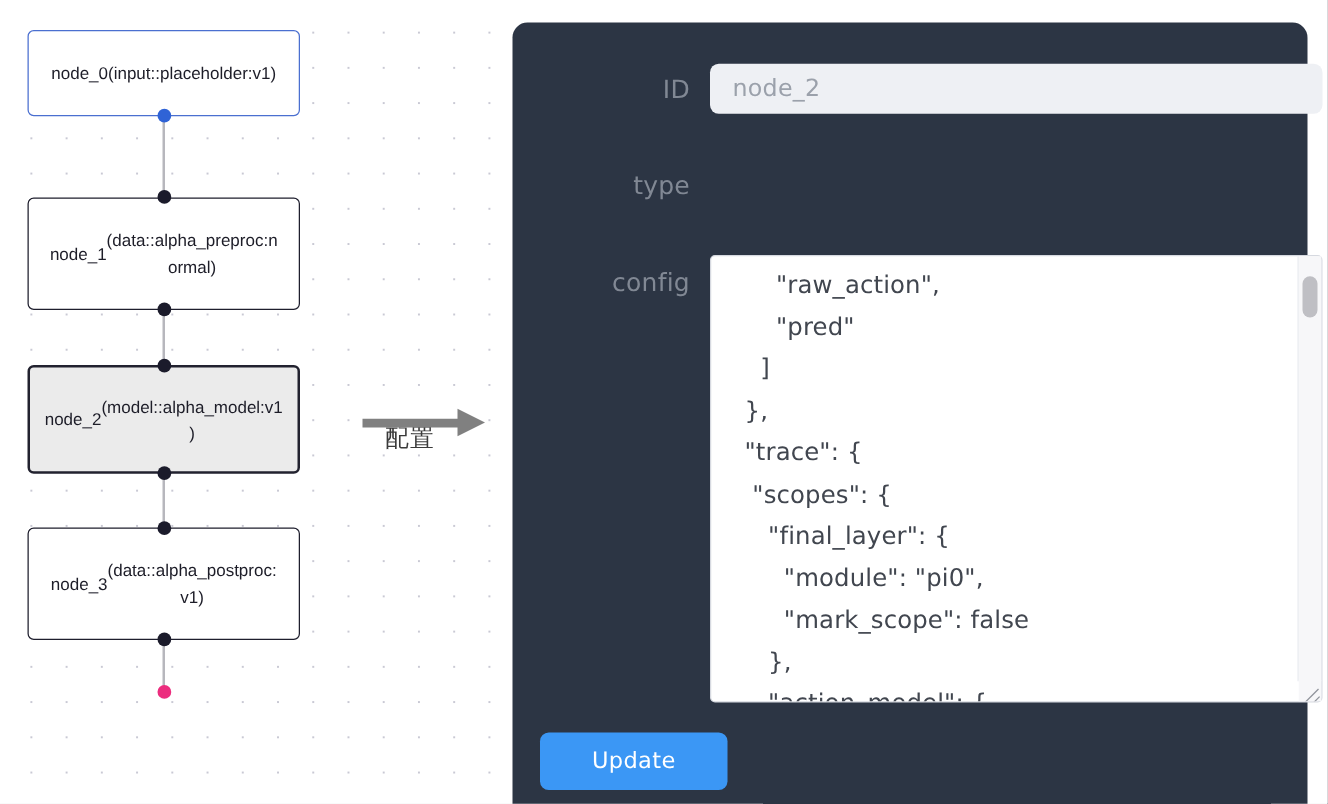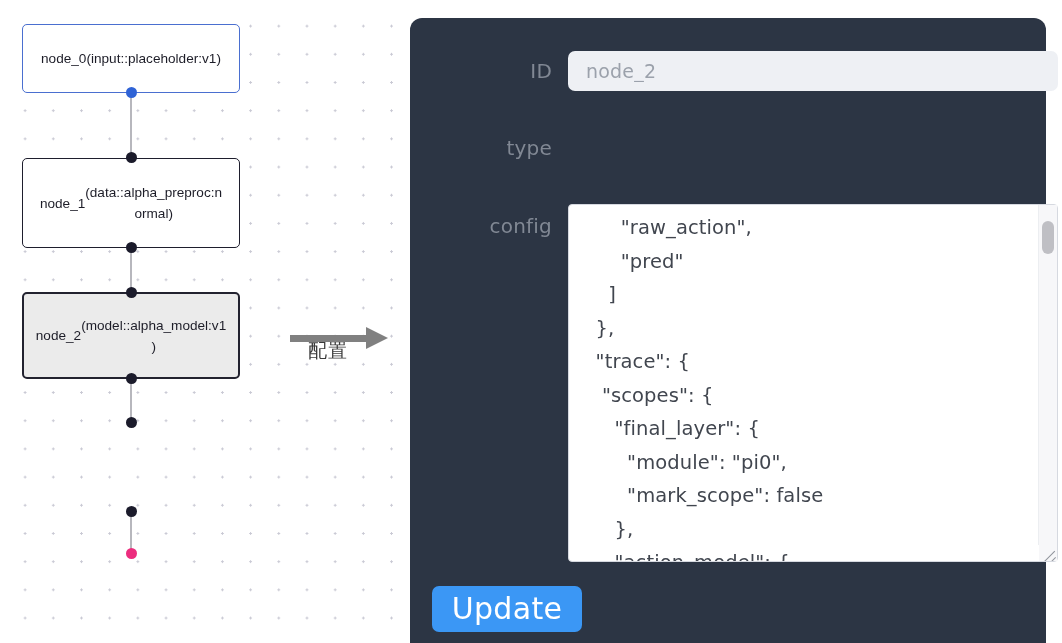--- a/index.html
+++ b/index.html
@@ -229,21 +229,21 @@
   #update-button {
     position: absolute;
     left: 22px;
     top: 568px;
     width: 150px;
     height: 46px;
     background: #3b97f5;
     border: none;
     border-radius: 7px;
     color: #ffffff;
-    font-size: 30px;
+    font-size: 18px;
     font-family: "DejaVu Sans", "Liberation Sans", sans-serif;
     letter-spacing: 0.3px;
     cursor: pointer;
     text-align: center;
     line-height: 46px;
   }
 </style>
 </head>
 <body>
 
@@ -271,20 +271,25 @@
   <div class="port" style="top:242px;"></div>
 
   <div class="node selected" id="node-2">
     <div class="title">node_2</div>
     <div class="sub" style="white-space:pre-line;">(model::alpha_model:v1
 )</div>
   </div>
   <div class="port" style="top:287px;"></div>
   <div class="port" style="top:373px;"></div>
 
+  <div class="node" id="node-3">
+    <div class="title">node_3</div>
+    <div class="sub" style="white-space:pre-line;">(data::alpha_postproc:
+v1)</div>
+  </div>
   <div class="port" style="top:417px;"></div>
   <div class="port" style="top:506px;"></div>
 
   <div class="port pink" style="top:548px;"></div>
 </div>
 
 <div id="arrow-group">
   <div id="arrow-label">配置</div>
   <div id="arrow-shaft"></div>
   <div id="arrow-head"></div>

